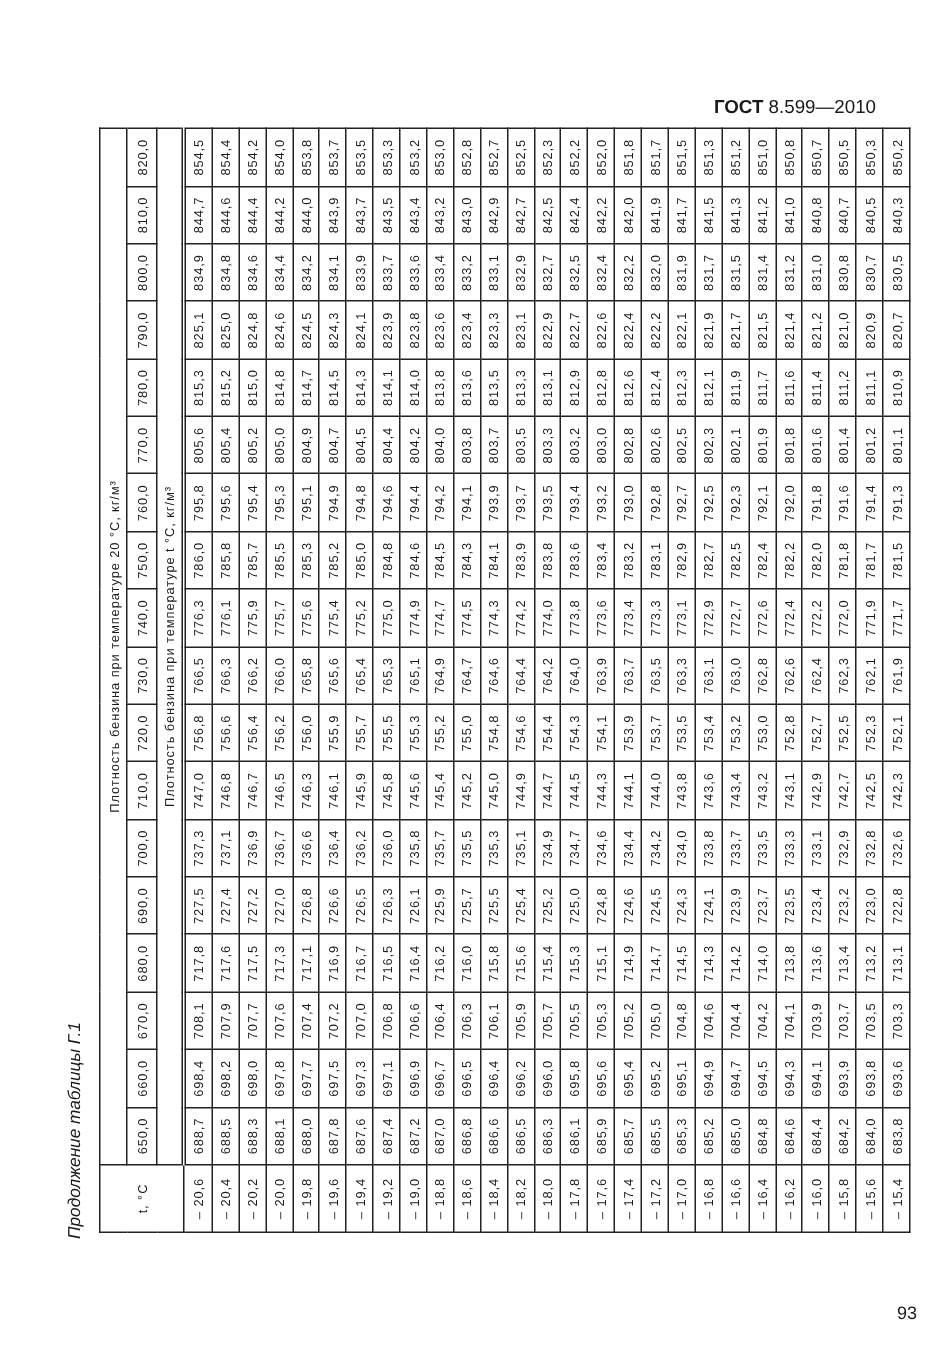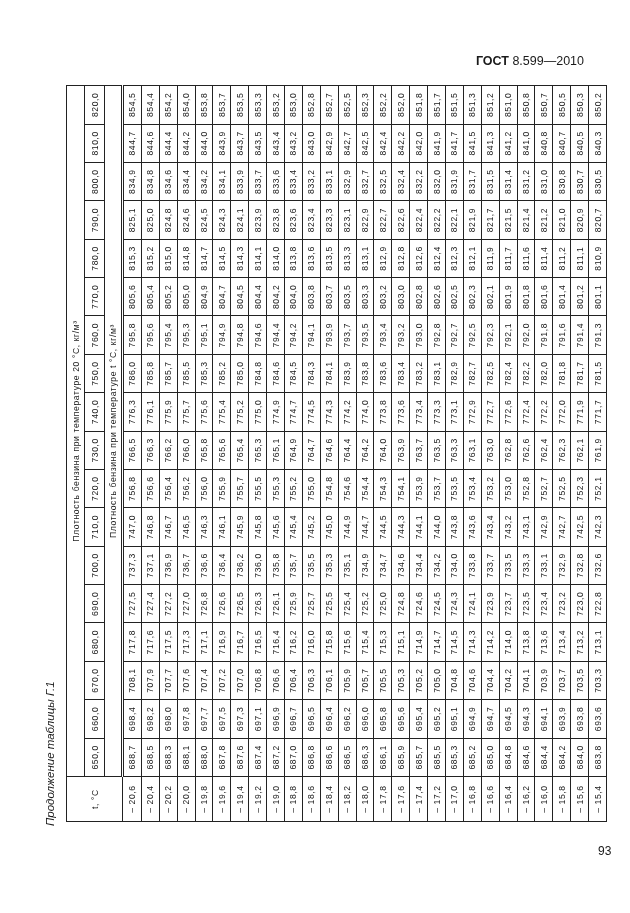--- a/index.html
+++ b/index.html
@@ -1,20 +1,20 @@
 <!DOCTYPE html>
 <html><head>
 <meta charset="utf-8">
 <style>
   html, body { margin:0; padding:0; background:#ffffff; }
   body { width:630px; height:913px; position:relative; overflow:hidden;
          font-family:"Liberation Sans", sans-serif; color:#1a1a1a; }
-  .doc-header { position:absolute; top:54px; right:46px; font-size:12.5px; }
+  .doc-header { position:absolute; top:64px; right:46px; font-size:12.5px; }
   .doc-header b { font-weight:bold; }
-  .page-number { position:absolute; top:844px; left:598px; font-size:12px; }
+  .page-number { position:absolute; top:868px; left:598px; font-size:12px; }
   .continuation { position:absolute; left:44px; top:826px; transform-origin:0 0;
                   transform:rotate(-90deg); font-style:italic; font-size:11.5px; white-space:nowrap; }
   
   .rot { position:absolute; left:66px; top:822px; transform-origin:0 0; transform:rotate(-90deg);
          width:737px; height:546px; }
   table { border-collapse:collapse; table-layout:fixed; width:737px; font-size:8.6px; letter-spacing:0.6px; }
   td, th { border:1px solid #222; text-align:center; padding:0; font-weight:normal; overflow:hidden; white-space:nowrap; }
   th.tcol { width:44px; }
   th.title { height:17px; border-bottom:none; }
   th.dens { height:19px; }

